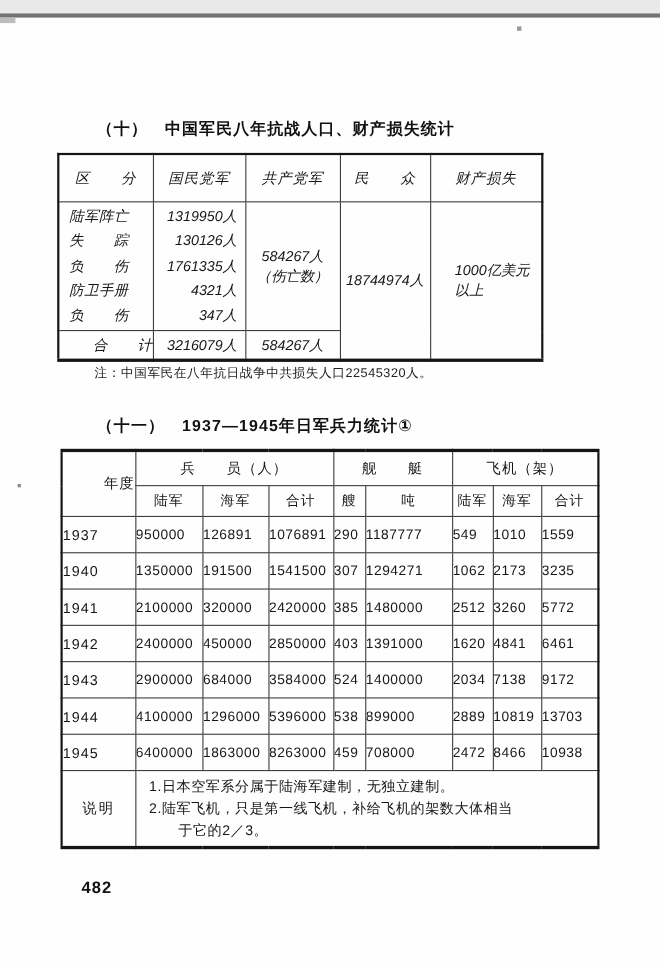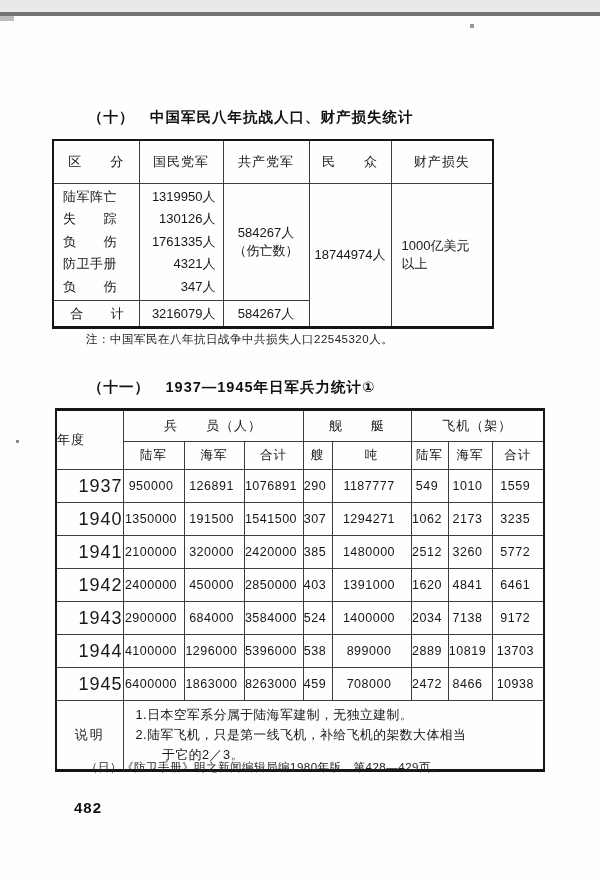--- a/index.html
+++ b/index.html
@@ -38,49 +38,49 @@
     border:1px solid #3c3c3c;
     font-weight:normal;
     font-size:12.5px;
     color:#161616;
     padding:0;
     overflow:hidden;
   }
   
   .t1{
     position:absolute;left:52px;top:127px;width:440px;
-    border:2px solid #151515;border-bottom-width:3px;
+    border:2px solid #151515;border-bottom-width:3px;font-style:italic;
   }
   .t1 .hdr{height:42px;text-align:center;font-size:13px;letter-spacing:1px;}
   .t1 .bodyrow td{vertical-align:middle;}
   .t1 .labels,.t1 .vals{height:116px;}
   .t1 .labels div{
     text-align:left;padding-left:9px;line-height:22.5px;font-size:13px;letter-spacing:0.5px;
     white-space:nowrap;
   }
   .t1 .vals div{
     text-align:right;padding-right:7px;line-height:22.5px;font-size:13px;white-space:nowrap;
   }
   .t1 .centercell{text-align:center;white-space:pre-line;line-height:18px;font-size:13px;}
-  .t1 .propcell{text-align:left;padding-left:10px;white-space:pre-line;line-height:18px;font-size:13px;}
+  .t1 .propcell{text-align:left;padding-left:22px;white-space:pre-line;line-height:18px;font-size:13px;}
   .t1 .totrow td{height:25px;font-size:13px;}
-  .t1 .totlabel{text-align:center;padding-left:2px;letter-spacing:0.5px;}
+  .t1 .totlabel{text-align:right;padding-left:2px;letter-spacing:0.5px;}
   .t1 .totval{text-align:right;padding-right:7px;margin-top:43px;}
   .t1 .totccp{text-align:center;}
   
   .t2{
     position:absolute;left:55px;top:396px;width:489px;
     border:2px solid #151515;border-top-width:3px;border-bottom-width:3px;
   }
   .t2 .g{height:30px;text-align:center;font-size:13px;letter-spacing:1px;margin-left:24px;}
   .t2 .s{height:27px;text-align:center;font-size:12.5px;letter-spacing:1px;}
-  .t2 .yearcell{text-align:left;font-size:13px;letter-spacing:1px;}
+  .t2 .yearcell{text-align:right;font-size:13px;letter-spacing:1px;}
   .t2 .drow td{height:32px;}
-  .t2 .num{text-align:center;padding-right:5px;font-size:12.5px;letter-spacing:0.5px;white-space:nowrap;}
-  .t2 .yr{text-align:right;font-size:18px;letter-spacing:1px;}
+  .t2 .num{text-align:left;padding-right:5px;font-size:12.5px;letter-spacing:0.5px;white-space:nowrap;}
+  .t2 .yr{text-align:left;font-size:13px;letter-spacing:1px;}
   .t2 .legendlabel{text-align:center;font-size:13px;letter-spacing:2px;}
   .t2 .legendtext{
     text-align:left;padding:4px 6px 4px 12px;font-size:12.8px;line-height:20px;
     white-space:pre-line;letter-spacing:0.5px;vertical-align:middle;
   }
 </style>
 </head>
 <body>
 
 <div class="page">
@@ -249,17 +249,16 @@
     </tr>
     <tr style="height:62px;">
       <td class="legendlabel">说明</td>
       <td class="legendtext" colspan="8">1.日本空军系分属于陆海军建制，无独立建制。
 2.陆军飞机，只是第一线飞机，补给飞机的架数大体相当
 　　于它的2／3。</td>
     </tr>
   </tbody>
     </table>
 
-  <div class="smallnote source">（日）《防卫手册》明之新闻编辑局编1980年版，第428—429页。</div>
 
   <div class="pagenum">482</div>
 
 </div>
 
 </body></html>

